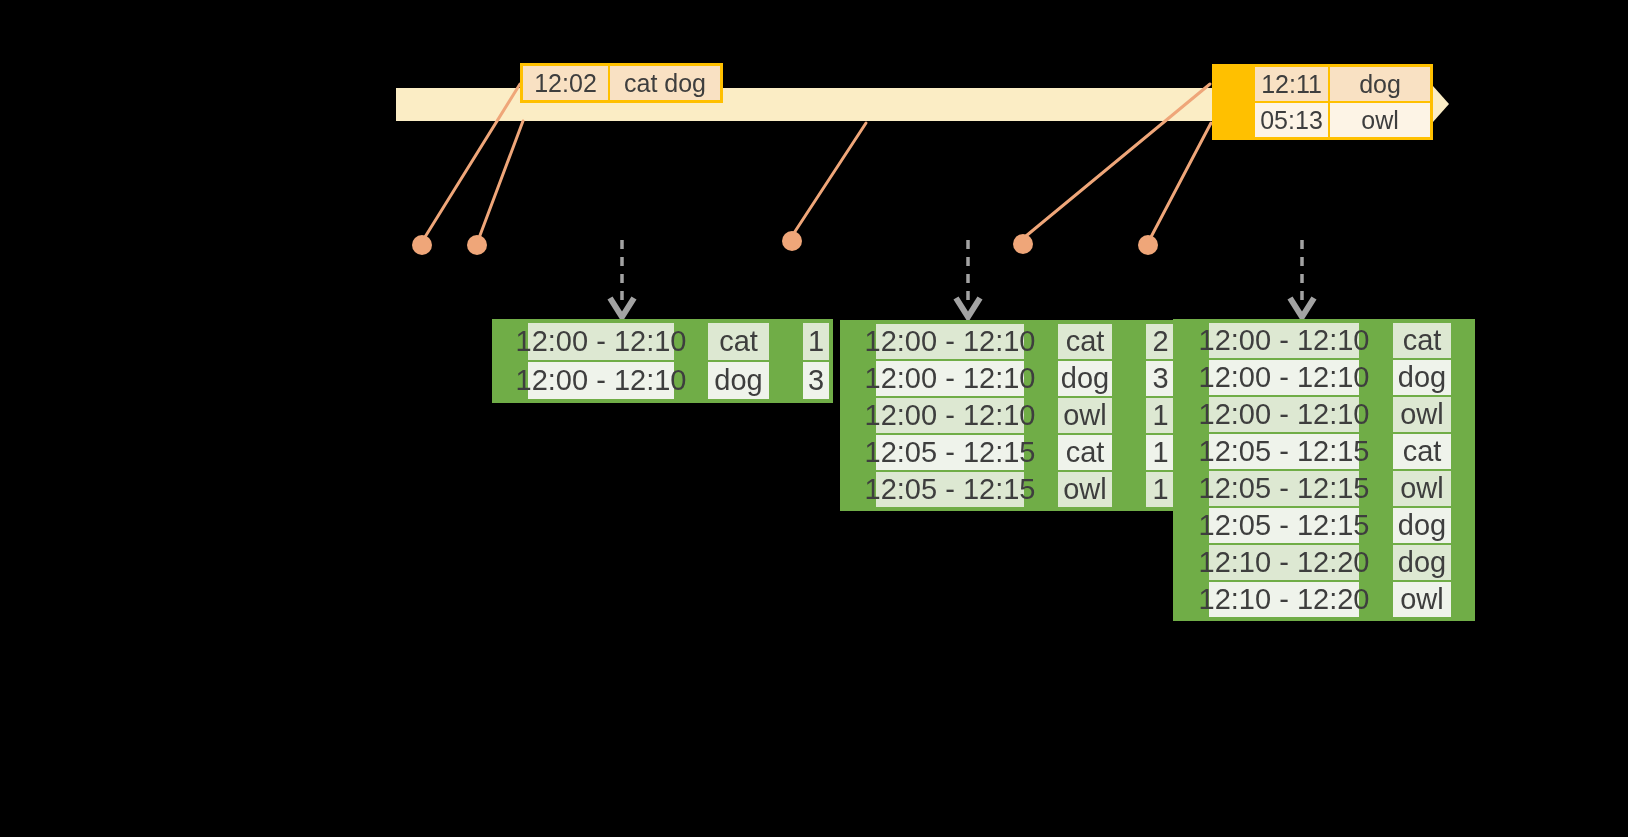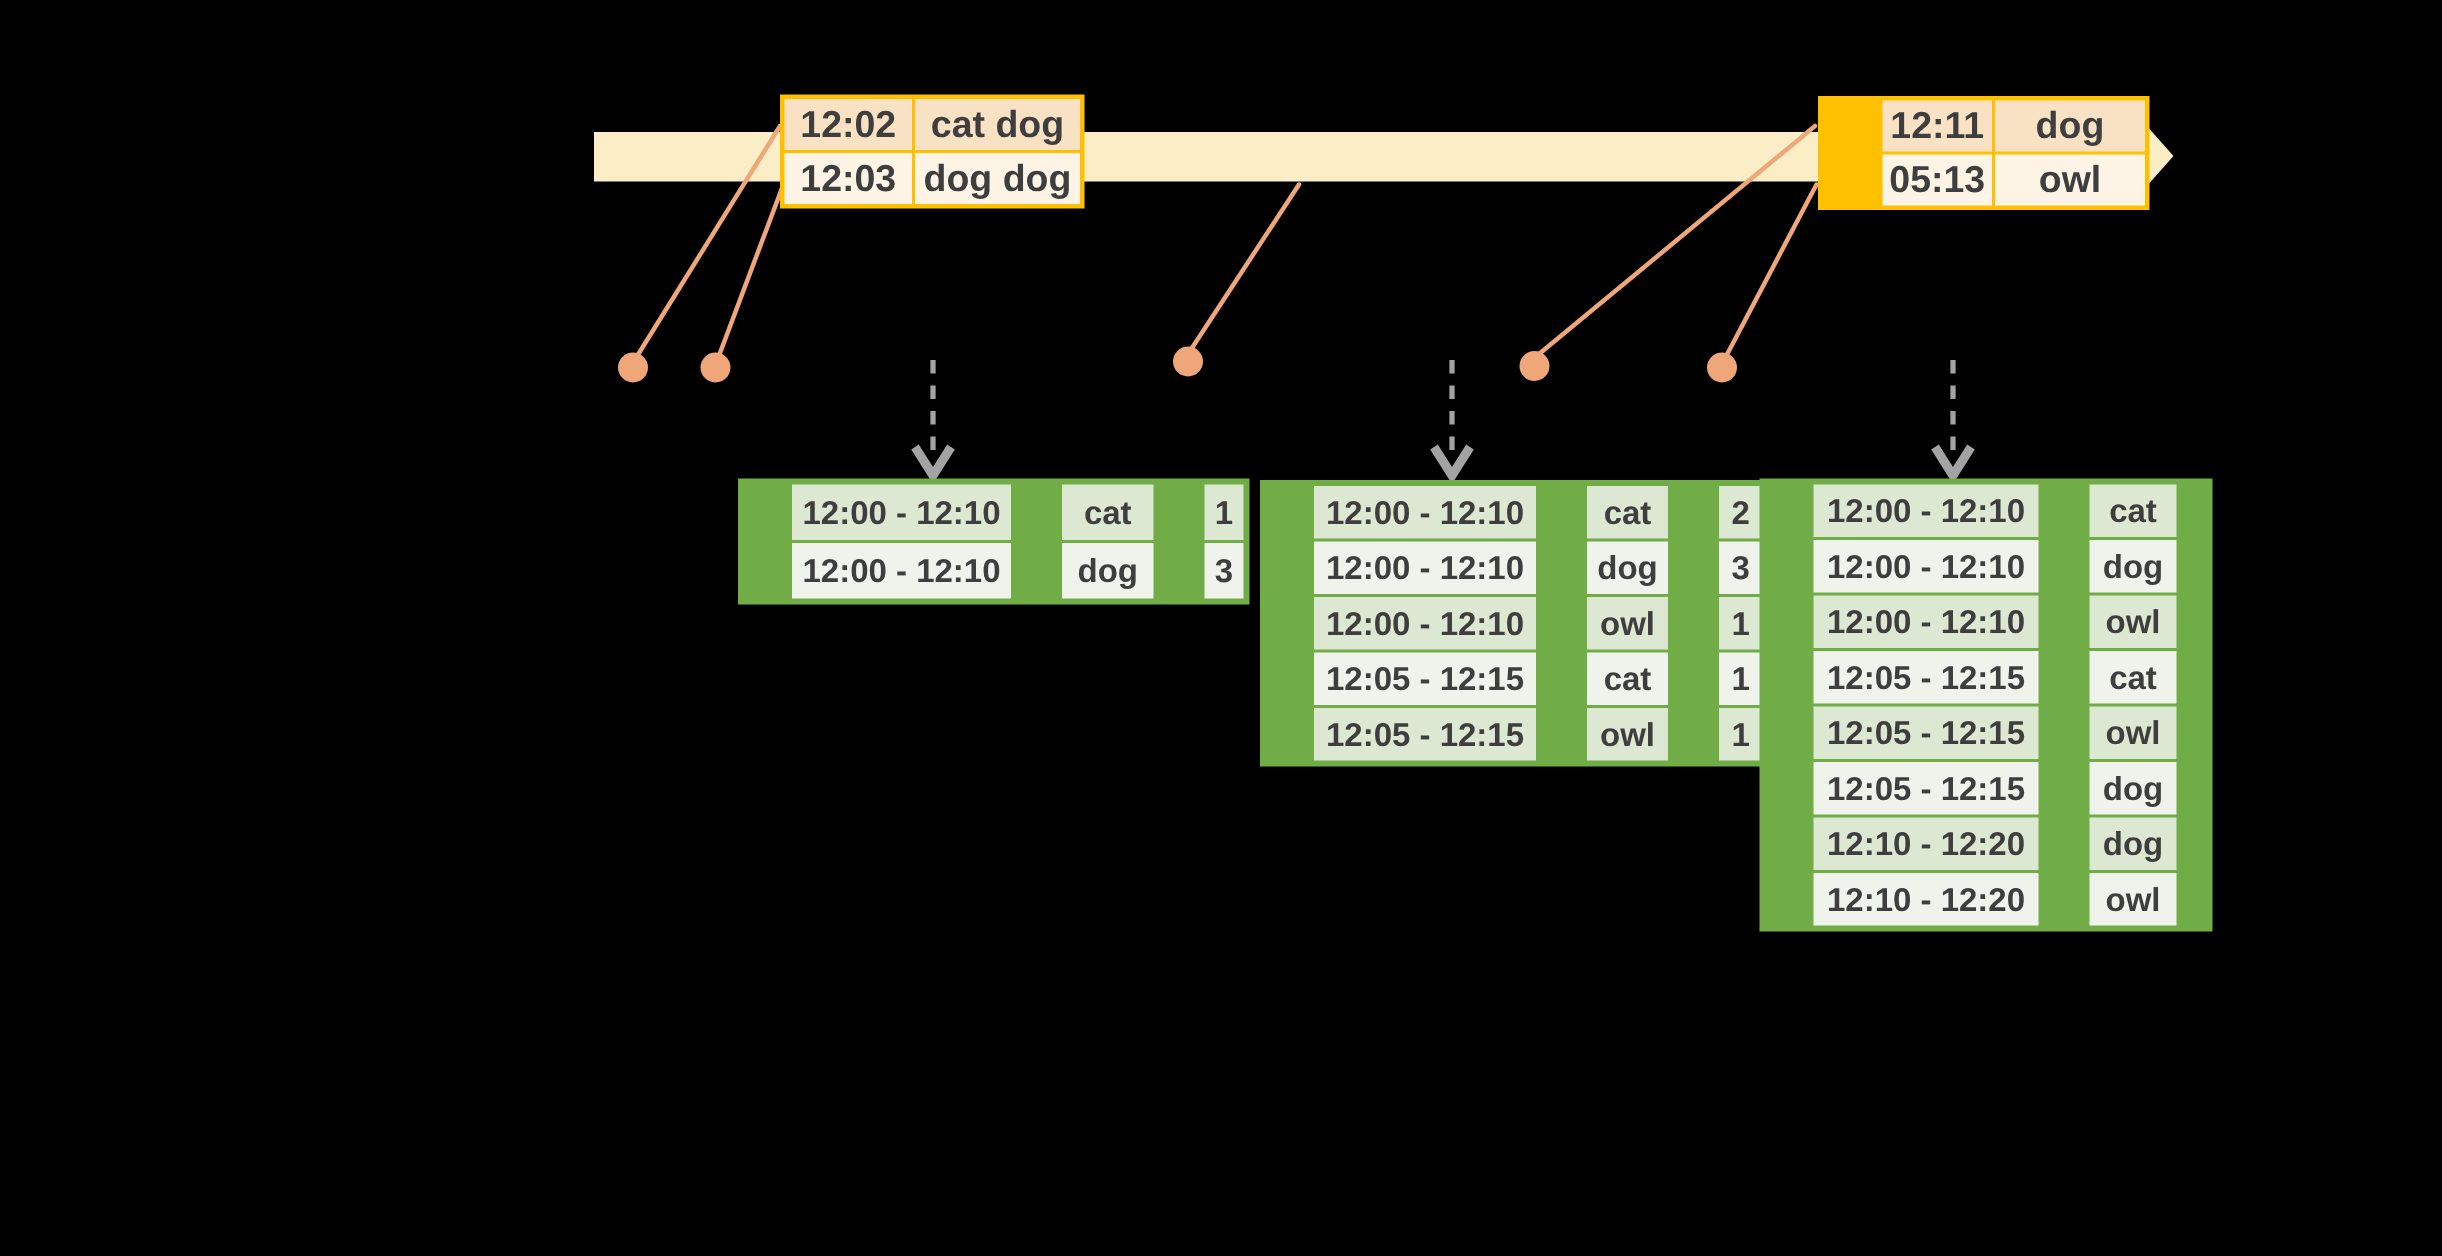--- a/index.html
+++ b/index.html
@@ -1,20 +1,19 @@
 <!DOCTYPE html>
 <html style="--background: #000000; --timeline: #FBEDC5; --event-border: #FFC000; --event-row-dark: #F9E1C3; --event-row-light: #FDF4E6; --marker: #EFA679; --result-border: #70AD47; --result-row-dark: #DDE8D2; --result-row-light: #EFF3EB; --trigger-arrow: #A3A3A3; --cell-text: #3E3E3E;"><head>
 <meta charset="utf-8">
 <style>
   html,body{margin:0;padding:0;background:#000;}
   #stage{
     position:relative;width:1475px;height:837px;overflow:hidden;
     background:var(--background,#000000);
     font-family:"Liberation Sans", sans-serif;
-    font-weight:bold;
   }
   
   .tl-bar{position:absolute;left:396px;top:88px;width:1029px;height:33px;background:var(--timeline,#FBEDC5);}
   .tl-head{position:absolute;left:1425px;top:77px;width:0;height:0;
     border-top:27px solid transparent;border-bottom:27px solid transparent;
     border-left:24px solid var(--timeline,#FBEDC5);}
   
   svg.overlay{position:absolute;left:0;top:0;pointer-events:none;}
   .conn{stroke:var(--marker,#EFA679);stroke-width:3;stroke-linecap:round;}
   .dot{fill:var(--marker,#EFA679);}
@@ -30,21 +29,21 @@
   .evt .cell{font-size:25px;}
   .evt .d{background:var(--event-row-dark,#F9E1C3);}
   .evt .l{background:var(--event-row-light,#FDF4E6);}
   #evt0{left:520px;top:63px;}   #evt0 .c1{width:85px}  #evt0 .c2{width:110px}
   #evt1{left:867px;top:85px;}   #evt1 .c1{width:82px}  #evt1 .c2{width:113px}
   #evt1 .row{height:31px;}
   #evt2{left:1212px;top:64px;padding-left:43px;}  #evt2 .c1{width:73px}  #evt2 .c2{width:100px}
   
   .res{background:var(--result-border,#70AD47);padding:4px;}
   .res .row{height:35px;}
-  .res .cell{font-size:22px;margin-left:32px;}
+  .res .cell{font-size:29px;margin-left:32px;}
   .res .d{background:var(--result-row-dark,#DDE8D2);}
   .res .l{background:var(--result-row-light,#EFF3EB);}
   #res0{left:492px;top:319px;}  #res0 .row{height:37px;}
   #res0 .c1{width:146px} #res0 .c2{width:61px} #res0 .c3{width:26px}
   #res1{left:840px;top:320px;}
   #res1 .c1{width:148px} #res1 .c2{width:54px} #res1 .c3{width:29px}
   #res2{left:1173px;top:319px;}
   #res2 .c1{width:150px} #res2 .c2{width:58px} #res2 .c3{width:40px}
 </style>
 </head>
@@ -73,24 +72,20 @@
     <line class="trig" x1="968" y1="240" x2="968" y2="300"></line>
     <polyline class="trig-head" points="956,298 968,317 980,298"></polyline>
     <line class="trig" x1="1302" y1="240" x2="1302" y2="300"></line>
     <polyline class="trig-head" points="1290,298 1302,317 1314,298"></polyline>
   </svg>
 
   <div class="tbl evt" id="evt0">
     <div class="row">
       <div class="cell c1 d">12:02</div>
       <div class="cell c2 d">cat dog</div>
-    </div>
-    <div class="row">
-      <div class="cell c1 l">12:03</div>
-      <div class="cell c2 l">dog dog</div>
     </div>
   </div>
 
 
   <div class="tbl evt" id="evt2">
     <div class="row">
       <div class="cell c1 d">12:11</div>
       <div class="cell c2 d">dog</div>
     </div>
     <div class="row">

